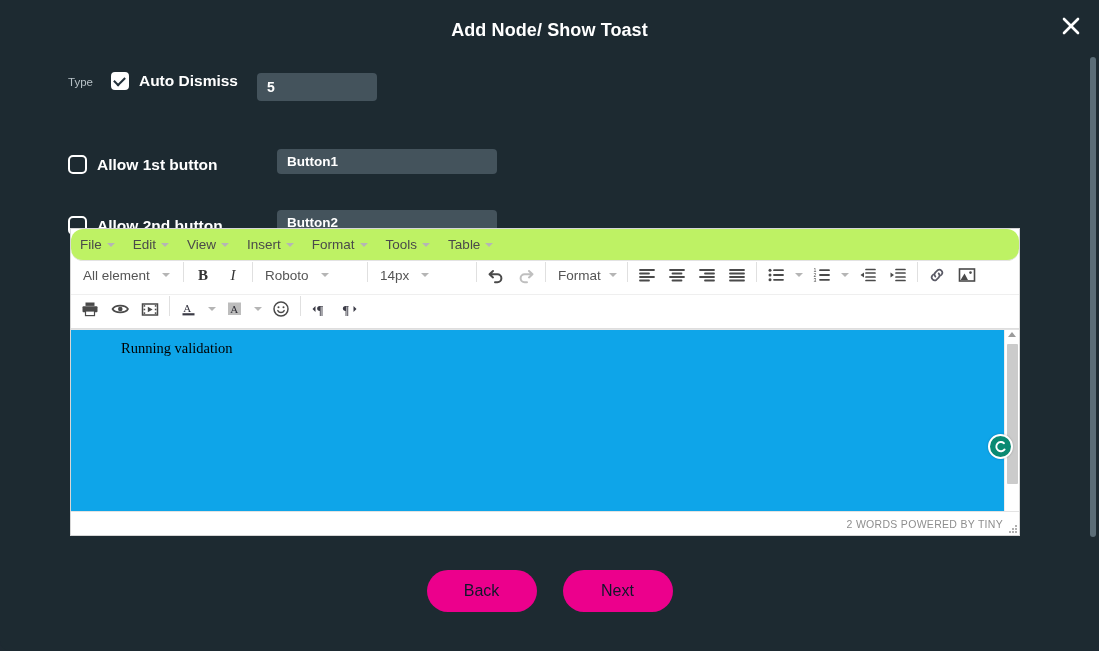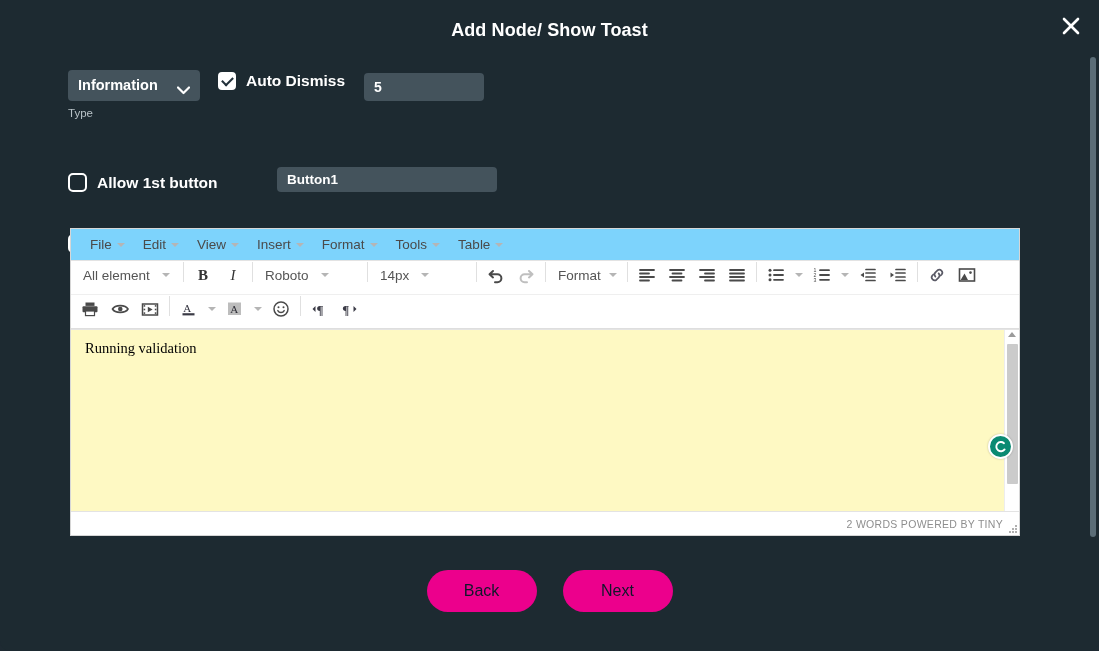--- a/index.html
+++ b/index.html
@@ -131,23 +131,24 @@
     position: absolute;
     left: 70px; top: 228px;
     width: 950px; height: 308px;
     background: #ffffff;
     border: 1px solid #d6d6d6;
     display: flex; flex-direction: column;
   }
   .menubar {
     display: flex; align-items: center;
     height: 32px;
-    padding-left: 10px;
+    padding-left: 0;
     border-bottom: 1px solid #e3e3e3;
-    background: #7dd3fc;
+    background: #bef264;
+    border-radius: 12px;
   }
   .menu-item {
     font-size: 13.5px;
     color: #4a4a4a;
     padding: 0 9px;
     height: 26px;
     line-height: 26px;
     cursor: pointer;
     display: flex; align-items: center;
     white-space: nowrap;
@@ -199,23 +200,24 @@
   .mini-caret {
     width: 16px; height: 26px;
     display:flex; align-items:center; justify-content:center;
     cursor:pointer;
   }
   .mini-caret .caret { margin-left: 0; }
 
   .edit-body {
     position: relative;
     flex: 1;
-    background: #fef9c3;
+    background: #0ea5e9;
     border-top: 1px solid #e4e4e4;
     overflow: hidden;
+    padding-left: 36px;
   }
   .edit-text {
     padding: 10px 14px;
     font-family: "Liberation Serif", serif;
     font-size: 14.5px;
     color: #000;
   }
   .inner-sb {
     position: absolute;
     top: 0; right: 0;
@@ -312,28 +314,20 @@
     <svg width="22" height="22" viewBox="0 0 22 22" aria-hidden="true">
       <line x1="4" y1="4" x2="18" y2="18" stroke="currentColor" stroke-width="2.6" stroke-linecap="round"></line>
       <line x1="18" y1="4" x2="4" y2="18" stroke="currentColor" stroke-width="2.6" stroke-linecap="round"></line>
     </svg>
   </div>
 
   <div class="form-area">
 
     <div class="row1">
       <div>
-        <div class="select-wrap">
-          <div class="ddl">Information</div>
-          <span class="ddl-chev">
-            <svg width="13" height="9" viewBox="0 0 13 9">
-              <polyline points="1,1.5 6.5,7 12,1.5" fill="none" stroke="#ffffff" stroke-width="2.2" stroke-linecap="round" stroke-linejoin="round"></polyline>
-            </svg>
-          </span>
-        </div>
         <div class="type-label">Type</div>
       </div>
 
       <div class="chk-inline">
         <span class="cbox checked"></span>
         <span class="chk-label">Auto Dismiss</span>
       </div>
 
       <input class="txtfield num" type="text" value="5" style="">
     </div>

